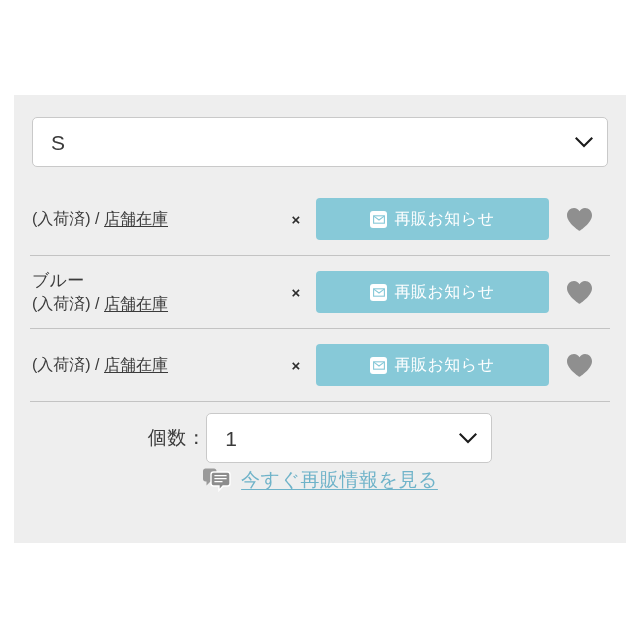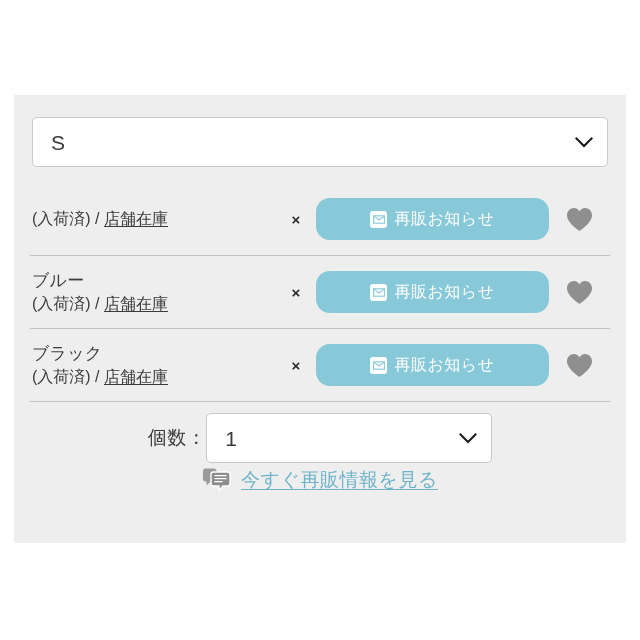--- a/index.html
+++ b/index.html
@@ -106,21 +106,21 @@
     color: #2c2c2c;
     font-weight: 600;
   }
 
   .notify-btn {
     width: 233px;
     height: 42px;
     flex: none;
     background: #87c9d8;
     border: none;
-    border-radius: 14px;
+    border-radius: 4px;
     display: flex;
     align-items: center;
     justify-content: center;
     gap: 7px;
     cursor: pointer;
     padding: 0;
   }
   .env-icon {
     width: 17px;
     height: 17px;
@@ -265,21 +265,20 @@
       </div>
       <div class="fav">
         <svg width="27" height="25" viewBox="0 0 27 25" aria-hidden="true">
           <path d="M13.5 24 C13.5 24 1 16.1 1 8.3 C1 4.2 4.1 1 8 1 C10.4 1 12.5 2.3 13.5 4.3 C14.5 2.3 16.6 1 19 1 C22.9 1 26 4.2 26 8.3 C26 16.1 13.5 24 13.5 24 Z" fill="#8f8f8f"></path>
         </svg>
       </div>
     </div>
 
     <div class="row">
       <div class="row-labels">
-        <div class="color-name">ブラック</div>
         <div class="stock-line">
           <span>(入荷済)</span>
           <span>/</span>
           <span class="store-link">店舗在庫</span>
         </div>
       </div>
       <div class="times">×</div>
       <div class="notify-btn">
         <span class="env-icon">
           <svg viewBox="0 0 14 10" width="12" height="9" aria-hidden="true">

